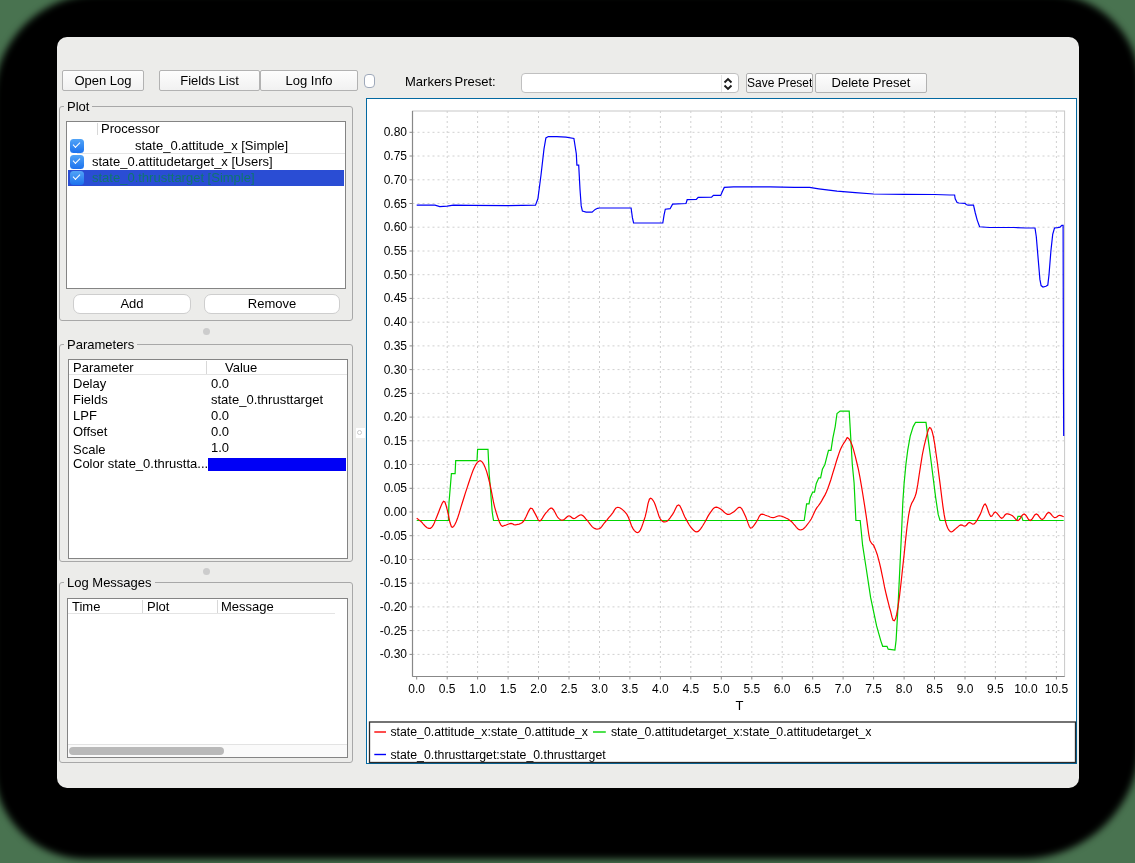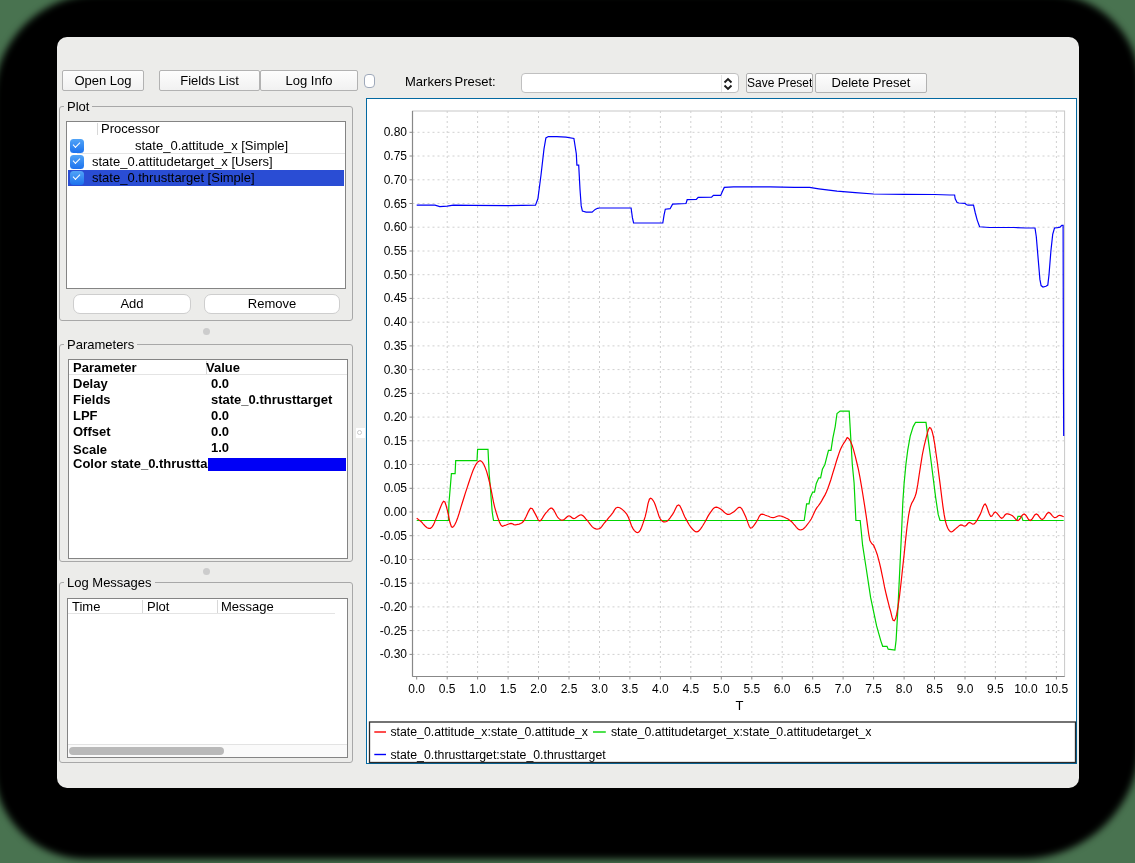--- a/index.html
+++ b/index.html
@@ -60,34 +60,34 @@
         </div>
         <div style="position:absolute;left:25px;top:16.5px;height:16px;line-height:16px;color:#000;white-space:nowrap;margin-left:43px;">state_0.attitude_x [Simple]</div>
         <div class="cb" style="left:2.5px;top:33.6px;">
           <span class="ck"></span>
         </div>
         <div style="position:absolute;left:25px;top:32.6px;height:16px;line-height:16px;color:#000;white-space:nowrap;">state_0.attitudetarget_x [Users]</div>
         <div style="position:absolute;left:1px;right:1px;top:48.7px;height:16px;background:#2a4dd4;"></div>
         <div class="cb" style="left:2.5px;top:49.7px;">
           <span class="ck"></span>
         </div>
-        <div style="position:absolute;left:25px;top:48.7px;height:16px;line-height:16px;color:#000000;white-space:nowrap;">state_0.thrusttarget [Simple]</div>
+        <div style="position:absolute;left:25px;top:48.7px;height:16px;line-height:16px;color:#0f766e;white-space:nowrap;">state_0.thrusttarget [Simple]</div>
     </div>
     <div class="rbtn" style="left:13px; top:187px; width:118px;">Add</div>
     <div class="rbtn" style="left:144px; top:187px; width:136px;">Remove</div>
   </div>
   <div class="dot" style="left:145.5px; top:291px;"></div>
 
   <div class="group" style="left:2px; top:307px; width:293.5px; height:218px;">
     <div class="glabel">Parameters</div>
-    <div class="table" style="left:8px; top:13.5px; width:280px; height:200px;font-weight:bold;">
+    <div class="table" style="left:8px; top:13.5px; width:280px; height:200px;">
       <div style="position:absolute;left:0;top:0;right:0;height:15.5px;border-bottom:1px solid #e4e4e4;">
         <div class="hdrline" style="left:137px;top:1px;height:13px;"></div>
         <div style="position:absolute;left:4px;top:1px;line-height:14px;">Parameter</div>
-        <div style="position:absolute;left:137px;top:1px;line-height:14px;">Value</div>
+        <div style="position:absolute;left:156px;top:1px;line-height:14px;">Value</div>
       </div>
       <div style="position:absolute;left:4px;top:16.0px;height:16px;line-height:16px;white-space:nowrap;">Delay</div>
         <div style="position:absolute;left:142px;top:16.0px;height:16px;line-height:16px;white-space:nowrap;">0.0</div>
         <div style="position:absolute;left:4px;top:32.1px;height:16px;line-height:16px;white-space:nowrap;">Fields</div>
         <div style="position:absolute;left:142px;top:32.1px;height:16px;line-height:16px;white-space:nowrap;">state_0.thrusttarget</div>
         <div style="position:absolute;left:4px;top:48.2px;height:16px;line-height:16px;white-space:nowrap;">LPF</div>
         <div style="position:absolute;left:142px;top:48.2px;height:16px;line-height:16px;white-space:nowrap;">0.0</div>
         <div style="position:absolute;left:4px;top:64.3px;height:16px;line-height:16px;white-space:nowrap;">Offset</div>
         <div style="position:absolute;left:142px;top:64.3px;height:16px;line-height:16px;white-space:nowrap;">0.0</div>
         <div style="position:absolute;left:4px;top:82px;height:16px;line-height:16px;white-space:nowrap;">Scale</div>

